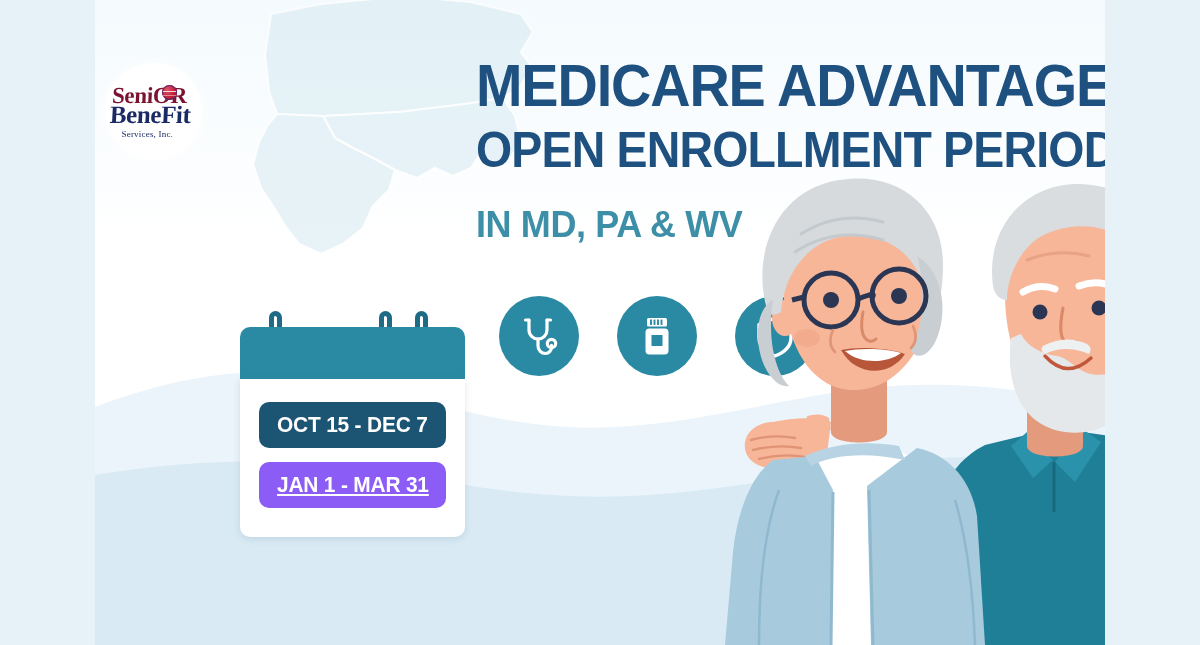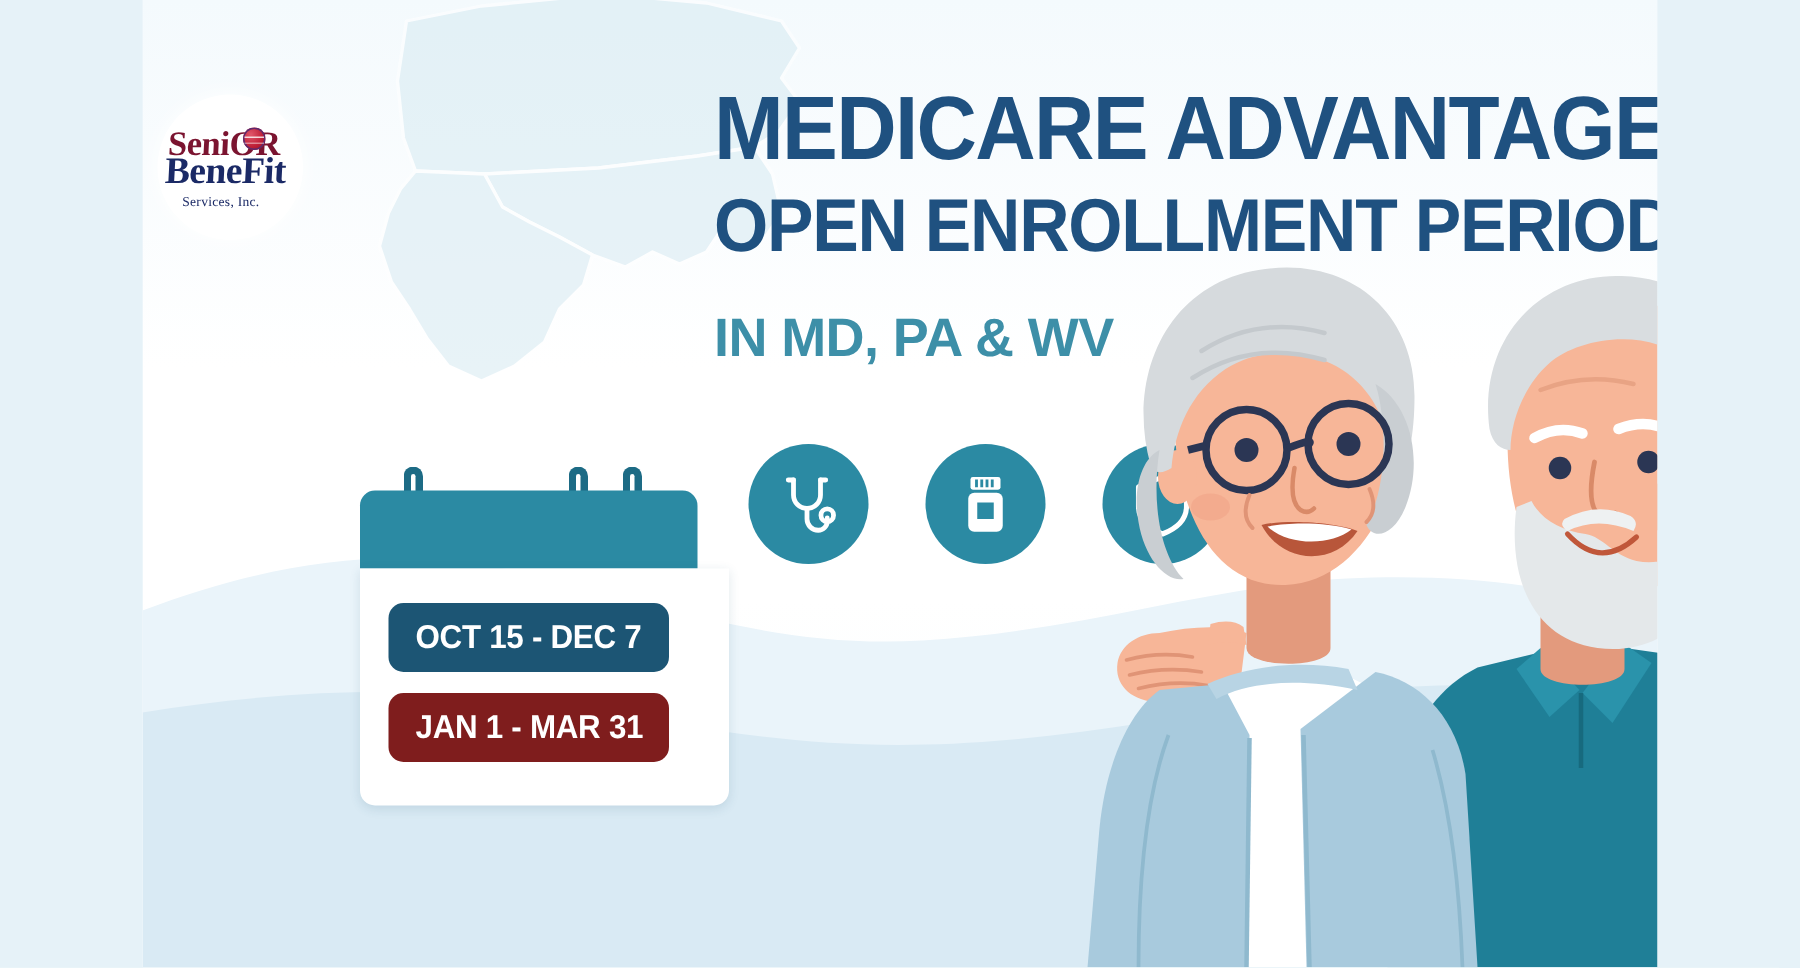--- a/index.html
+++ b/index.html
@@ -126,34 +126,34 @@
   }
   .ring.r1 { left: 29px; }
   .ring.r2 { left: 139px; }
   .ring.r3 { left: 175px; }
   .cal-head {
     position: absolute; left: 0; top: 16px; width: 225px; height: 52px;
     background: #2b8aa3;
     border-top-left-radius: 10px; border-top-right-radius: 10px;
   }
   .cal-body {
-    position: absolute; left: 0; top: 68px; width: 246px; height: 158px;
+    position: absolute; left: 0; top: 68px; width: 225px; height: 158px;
     background: #ffffff;
     border-bottom-left-radius: 10px; border-bottom-right-radius: 10px;
     box-shadow: 0 2px 7px rgba(40,90,120,.14);
   }
   .date-pill {
     position: absolute; left: 19px; width: 187px; height: 46px;
     border-radius: 10px;
     display: flex; align-items: center; justify-content: center;
     color: #ffffff; font-weight: 700; font-size: 22px;
     letter-spacing: -.2px; white-space: nowrap;
   }
   .date-pill.p1 { top: 23px; background: #1c5574; }
-  .date-pill.p2 { top: 83px; background: #7f1d1d; }
+  .date-pill.p2 { top: 83px; background: #8b5cf6; text-decoration: underline; }
   .date-pill span { transform: scaleX(.95); display: inline-block; }
 
   
   .couple { position: absolute; left: 560px; top: 160px; width: 560px; height: 485px; }
 
   
   .border-left  { position: absolute; left: 0;     top: 0; width: 95px;  height: 645px; background: #e6f2f8; }
   .border-right { position: absolute; left: 1105px;top: 0; width: 95px;  height: 645px; background: #e6f2f8; }
 </style>
 </head>

